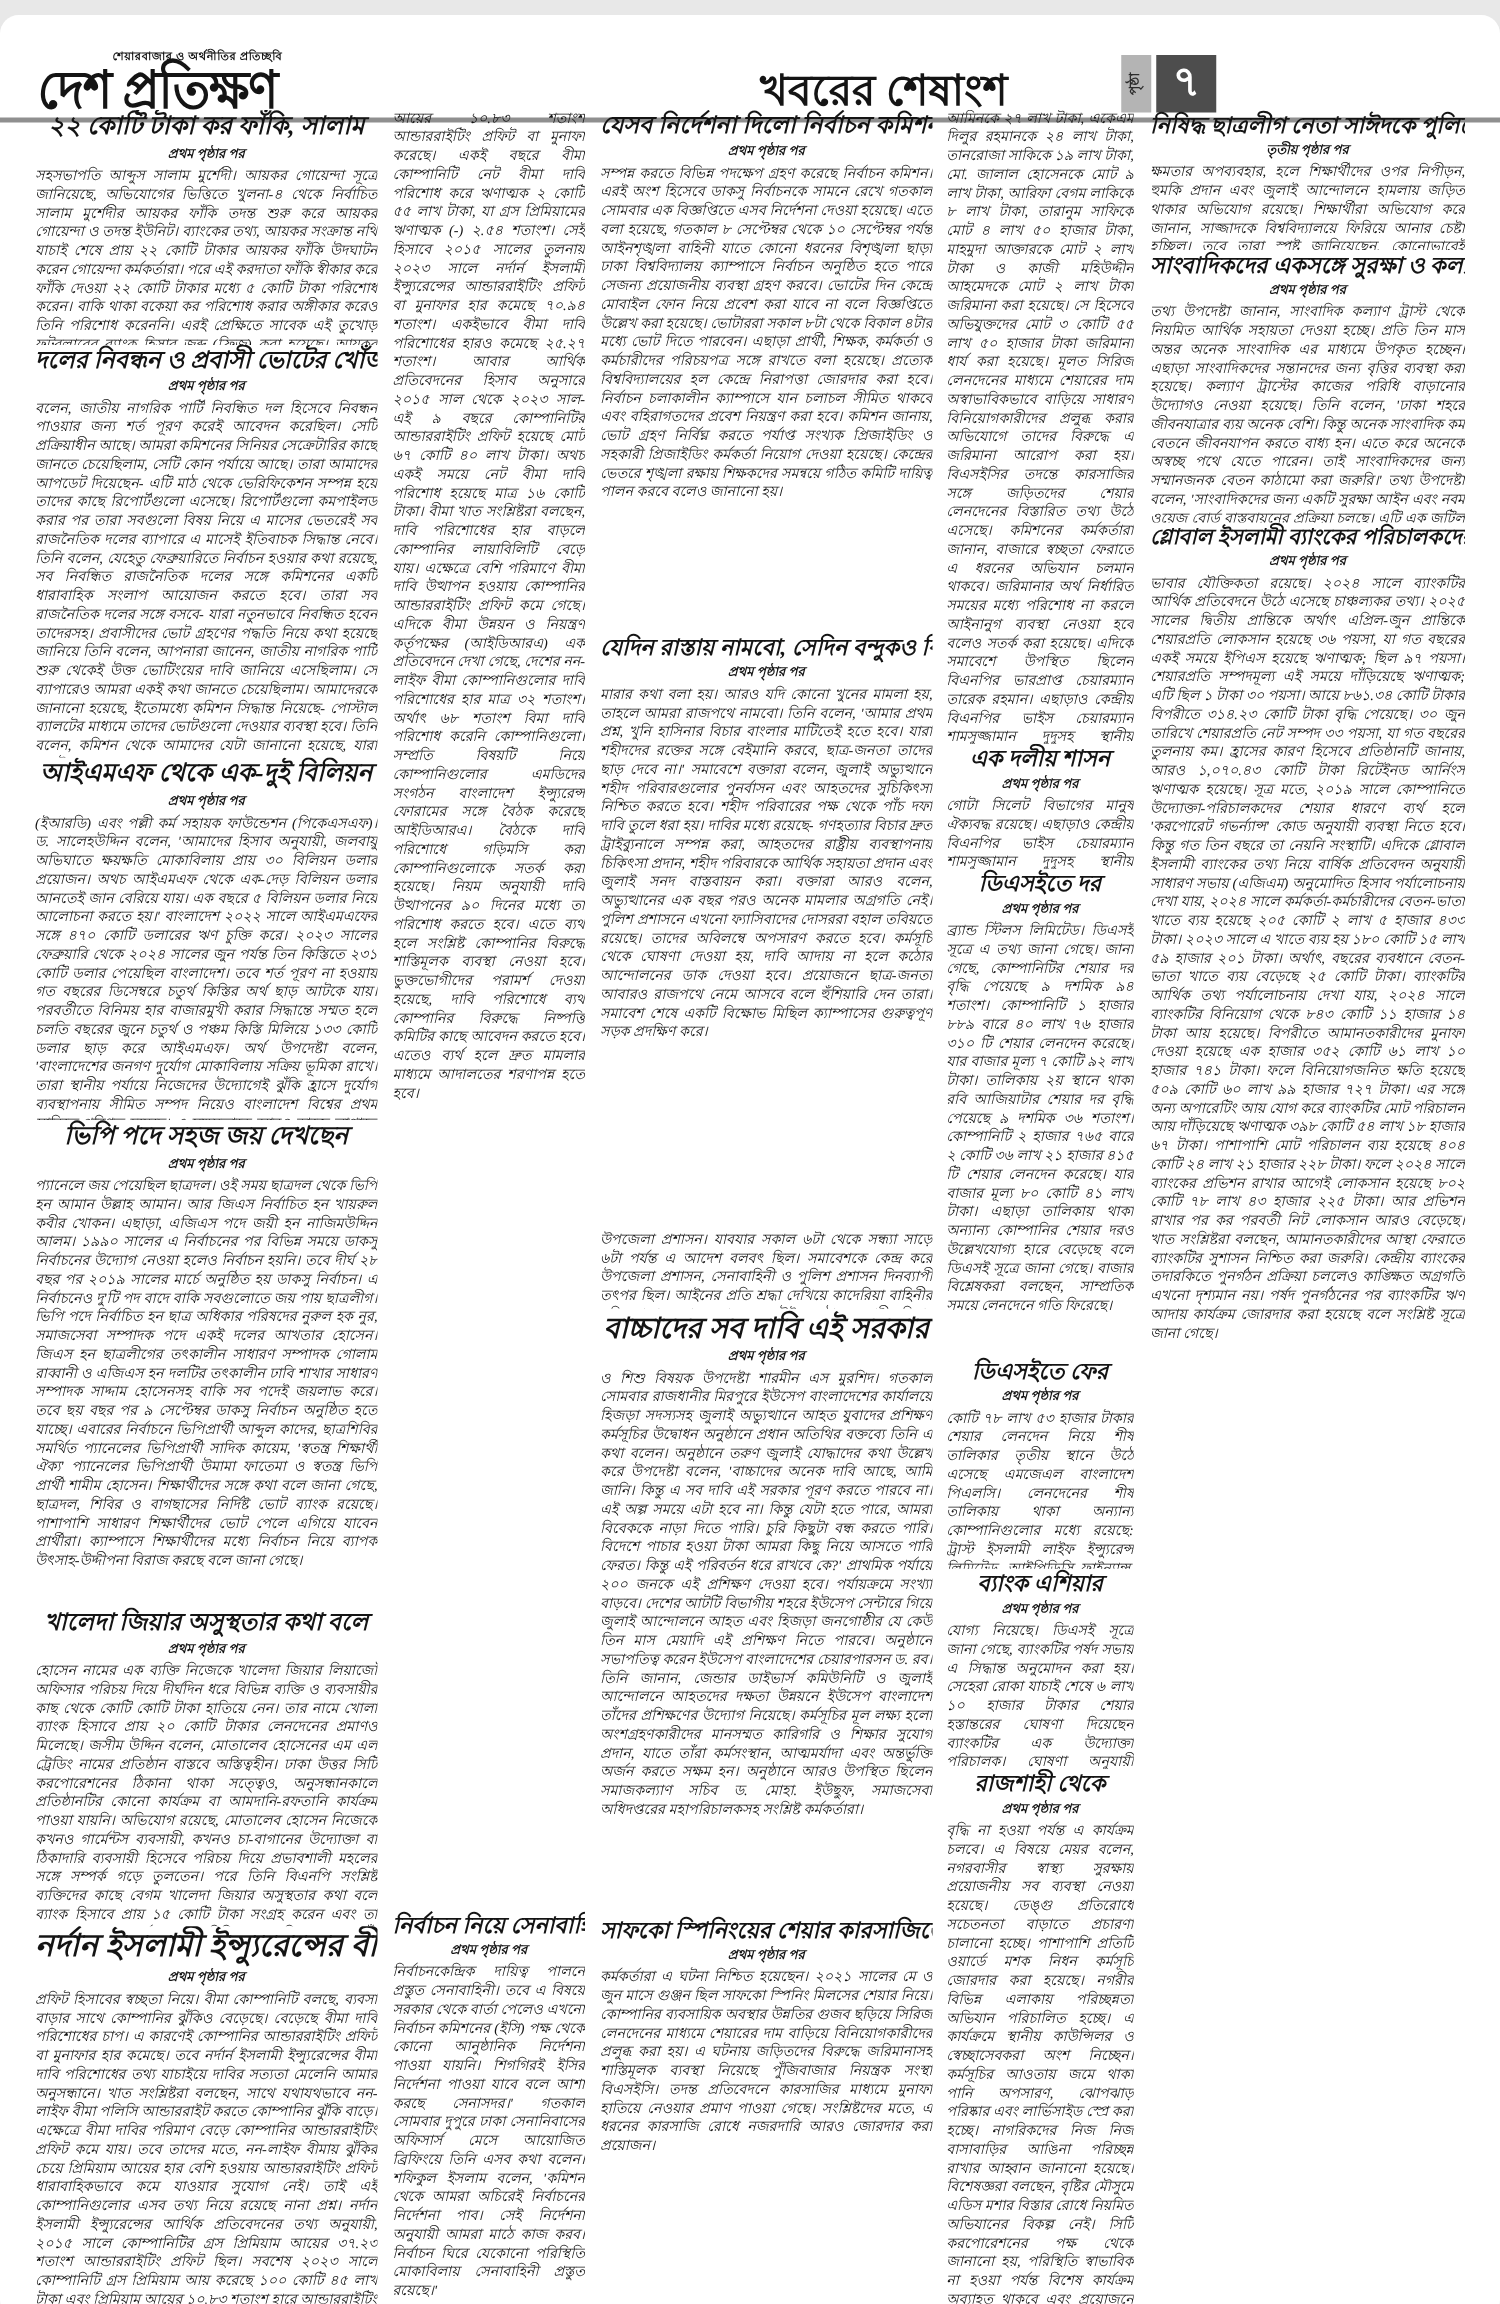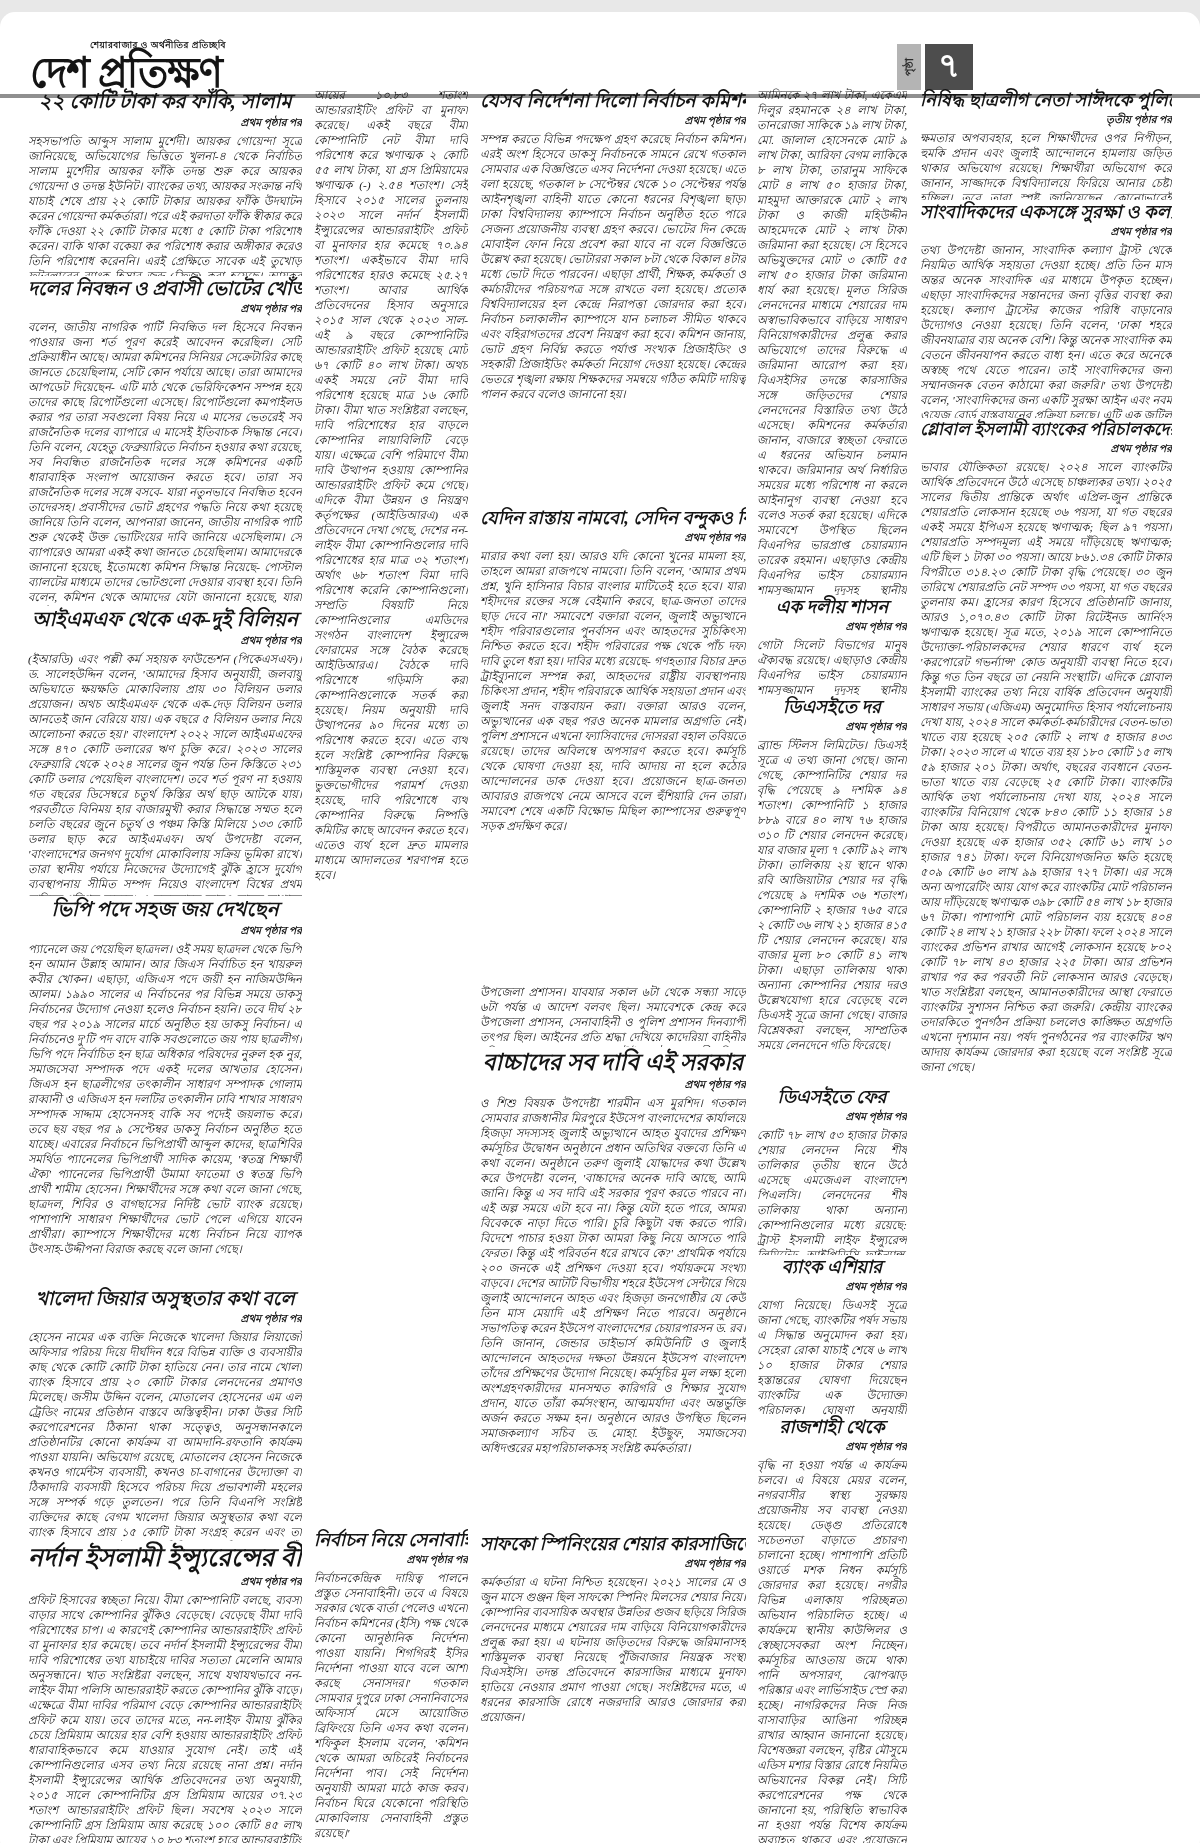--- a/index.html
+++ b/index.html
@@ -26,33 +26,34 @@
   #colB{left:314px;width:154px;}
   #colC{left:480px;width:266px;}
   #colD{left:757px;width:150px;}
   #colE{left:920px;width:252px;}
   .article{overflow:hidden;}
   .headline{font-weight:900;text-align:center;font-size:20px;line-height:1.18;margin:2px 0 1px 0;}
   .hl-nowrap{white-space:nowrap;overflow:visible;}
   .hl-small{font-size:18px;}
   .hl-big{font-size:23px;}
   .hl-tight{font-size:17px;}
-  .kicker{font-size:10.5px;font-weight:bold;text-align:right;margin-bottom:2px;}
+  .kicker{font-size:10.5px;font-weight:bold;text-align:center;margin-bottom:2px;}
   .body{font-size:11.4px;line-height:15px;text-align:justify;text-justify:inter-word;}
 </style>
 </head>
 <body>
 
 <div id="page">
 
   <div id="masthead">
     <div id="logo-block">
       <div id="logo-tagline">শেয়ারবাজার ও অর্থনীতির প্রতিচ্ছবি</div>
       <div id="logo-text">দেশ প্রতিক্ষণ</div>
     </div>
+    <div id="section-title">খবরের শেষাংশ</div>
     <div id="page-label-box">পৃষ্ঠা</div>
     <div id="page-number-box">৭</div>
     <div id="masthead-rule"></div>
   </div>
 
   <div id="colA" class="col">
     <div class="article" style="height:188px">
       <div class="headline hl-nowrap">২২ কোটি টাকা কর ফাঁকি, সালাম</div>
       <div class="kicker">প্রথম পৃষ্ঠার পর</div>
       <div class="body">সহসভাপতি আব্দুস সালাম মুর্শেদী। আয়কর গোয়েন্দা সূত্রে জানিয়েছে, অভিযোগের ভিত্তিতে খুলনা-৪ থেকে নির্বাচিত সালাম মুর্শেদীর আয়কর ফাঁকি তদন্ত শুরু করে আয়কর গোয়েন্দা ও তদন্ত ইউনিট। ব্যাংকের তথ্য, আয়কর সংক্রান্ত নথি যাচাই শেষে প্রায় ২২ কোটি টাকার আয়কর ফাঁকি উদঘাটন করেন গোয়েন্দা কর্মকর্তারা। পরে এই করদাতা ফাঁকি স্বীকার করে ফাঁকি দেওয়া ২২ কোটি টাকার মধ্যে ৫ কোটি টাকা পরিশোধ করেন। বাকি থাকা বকেয়া কর পরিশোধ করার অঙ্গীকার করেও তিনি পরিশোধ করেননি। এরই প্রেক্ষিতে সাবেক এই তুখোড় ফুটবলারের ব্যাংক হিসাব জব্দ (ফ্রিজ) করা হয়েছে। আয়কর গোয়েন্দা বিভাগের এক ঊর্ধ্বতন কর্মকর্তা বলেন, সালাম মুর্শেদী ছাড়াও তাঁর স্ত্রী শারমিন সালাম, ছেলে ইশমাম সালাম ও মেয়ে শেহরিন সালামের আয়কর ফাইল খতিয়ে দেখার সিদ্ধান্ত নিয়েছে আয়কর গোয়েন্দা ও তদন্ত ইউনিট। এছাড়াও সালাম মুর্শেদীর মালিকানাধীন ব্যবসা প্রতিষ্ঠানের আয়কর ফাইলও তদন্ত করা হবে।</div>

